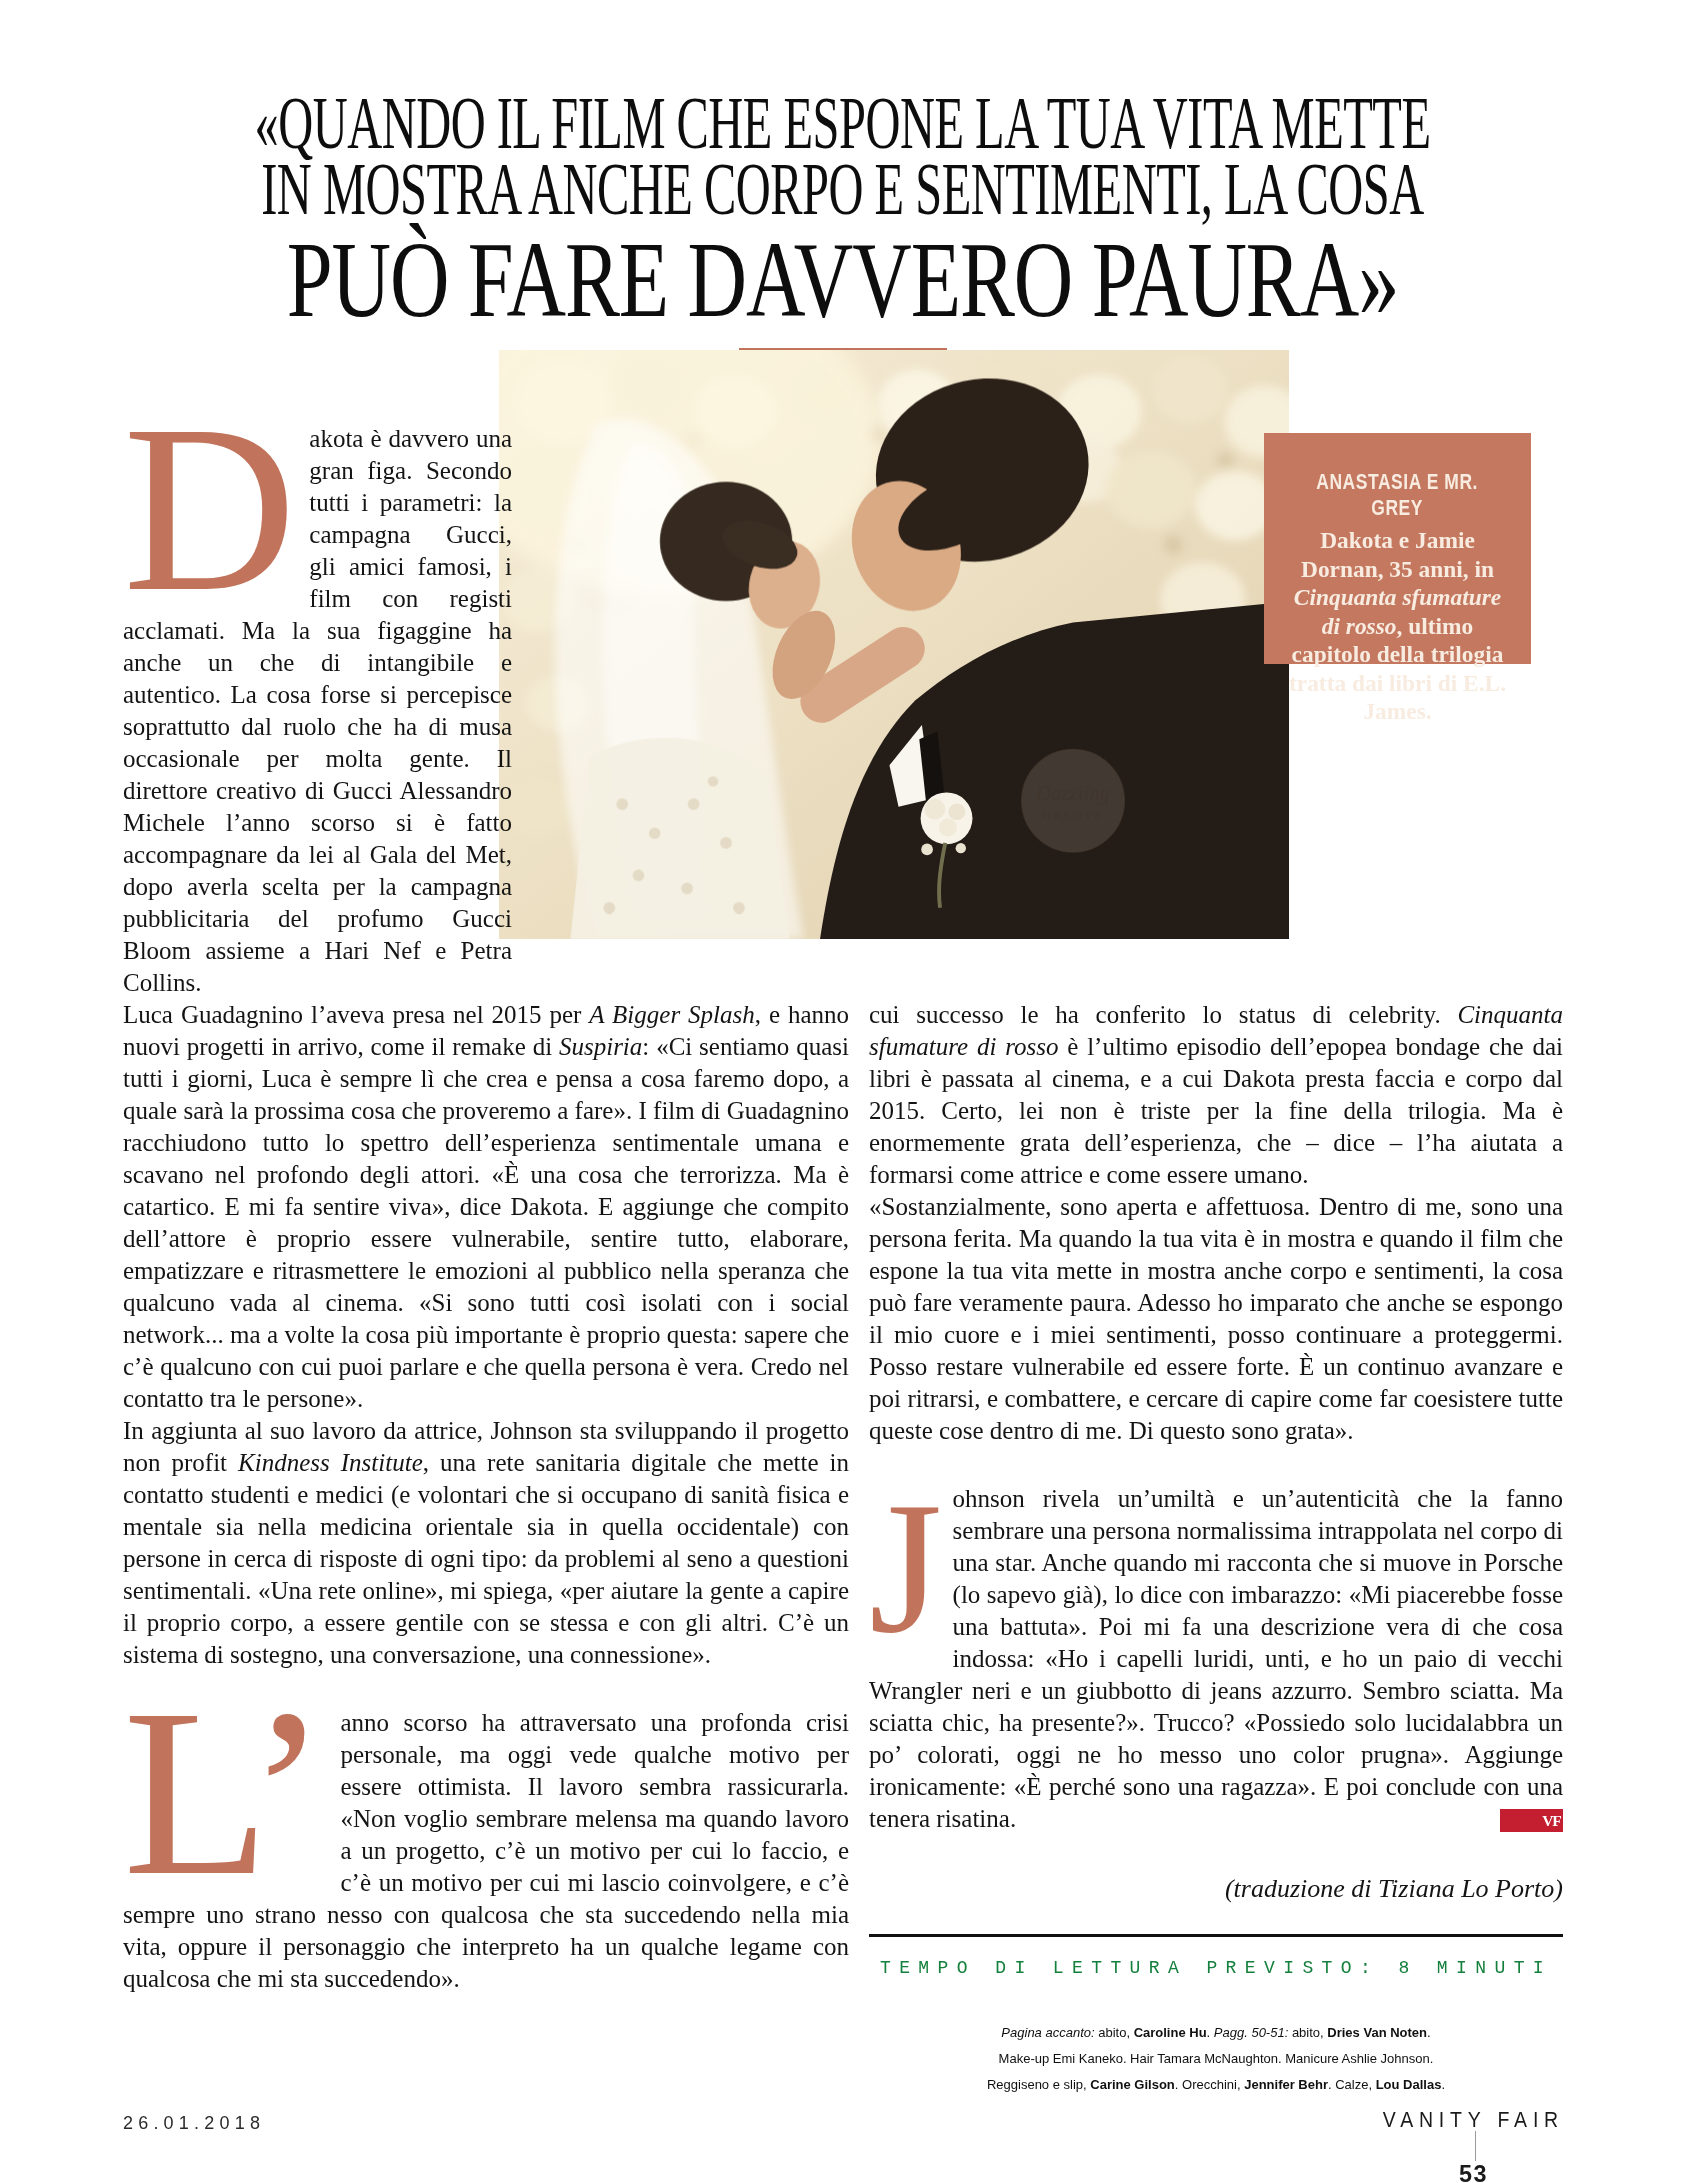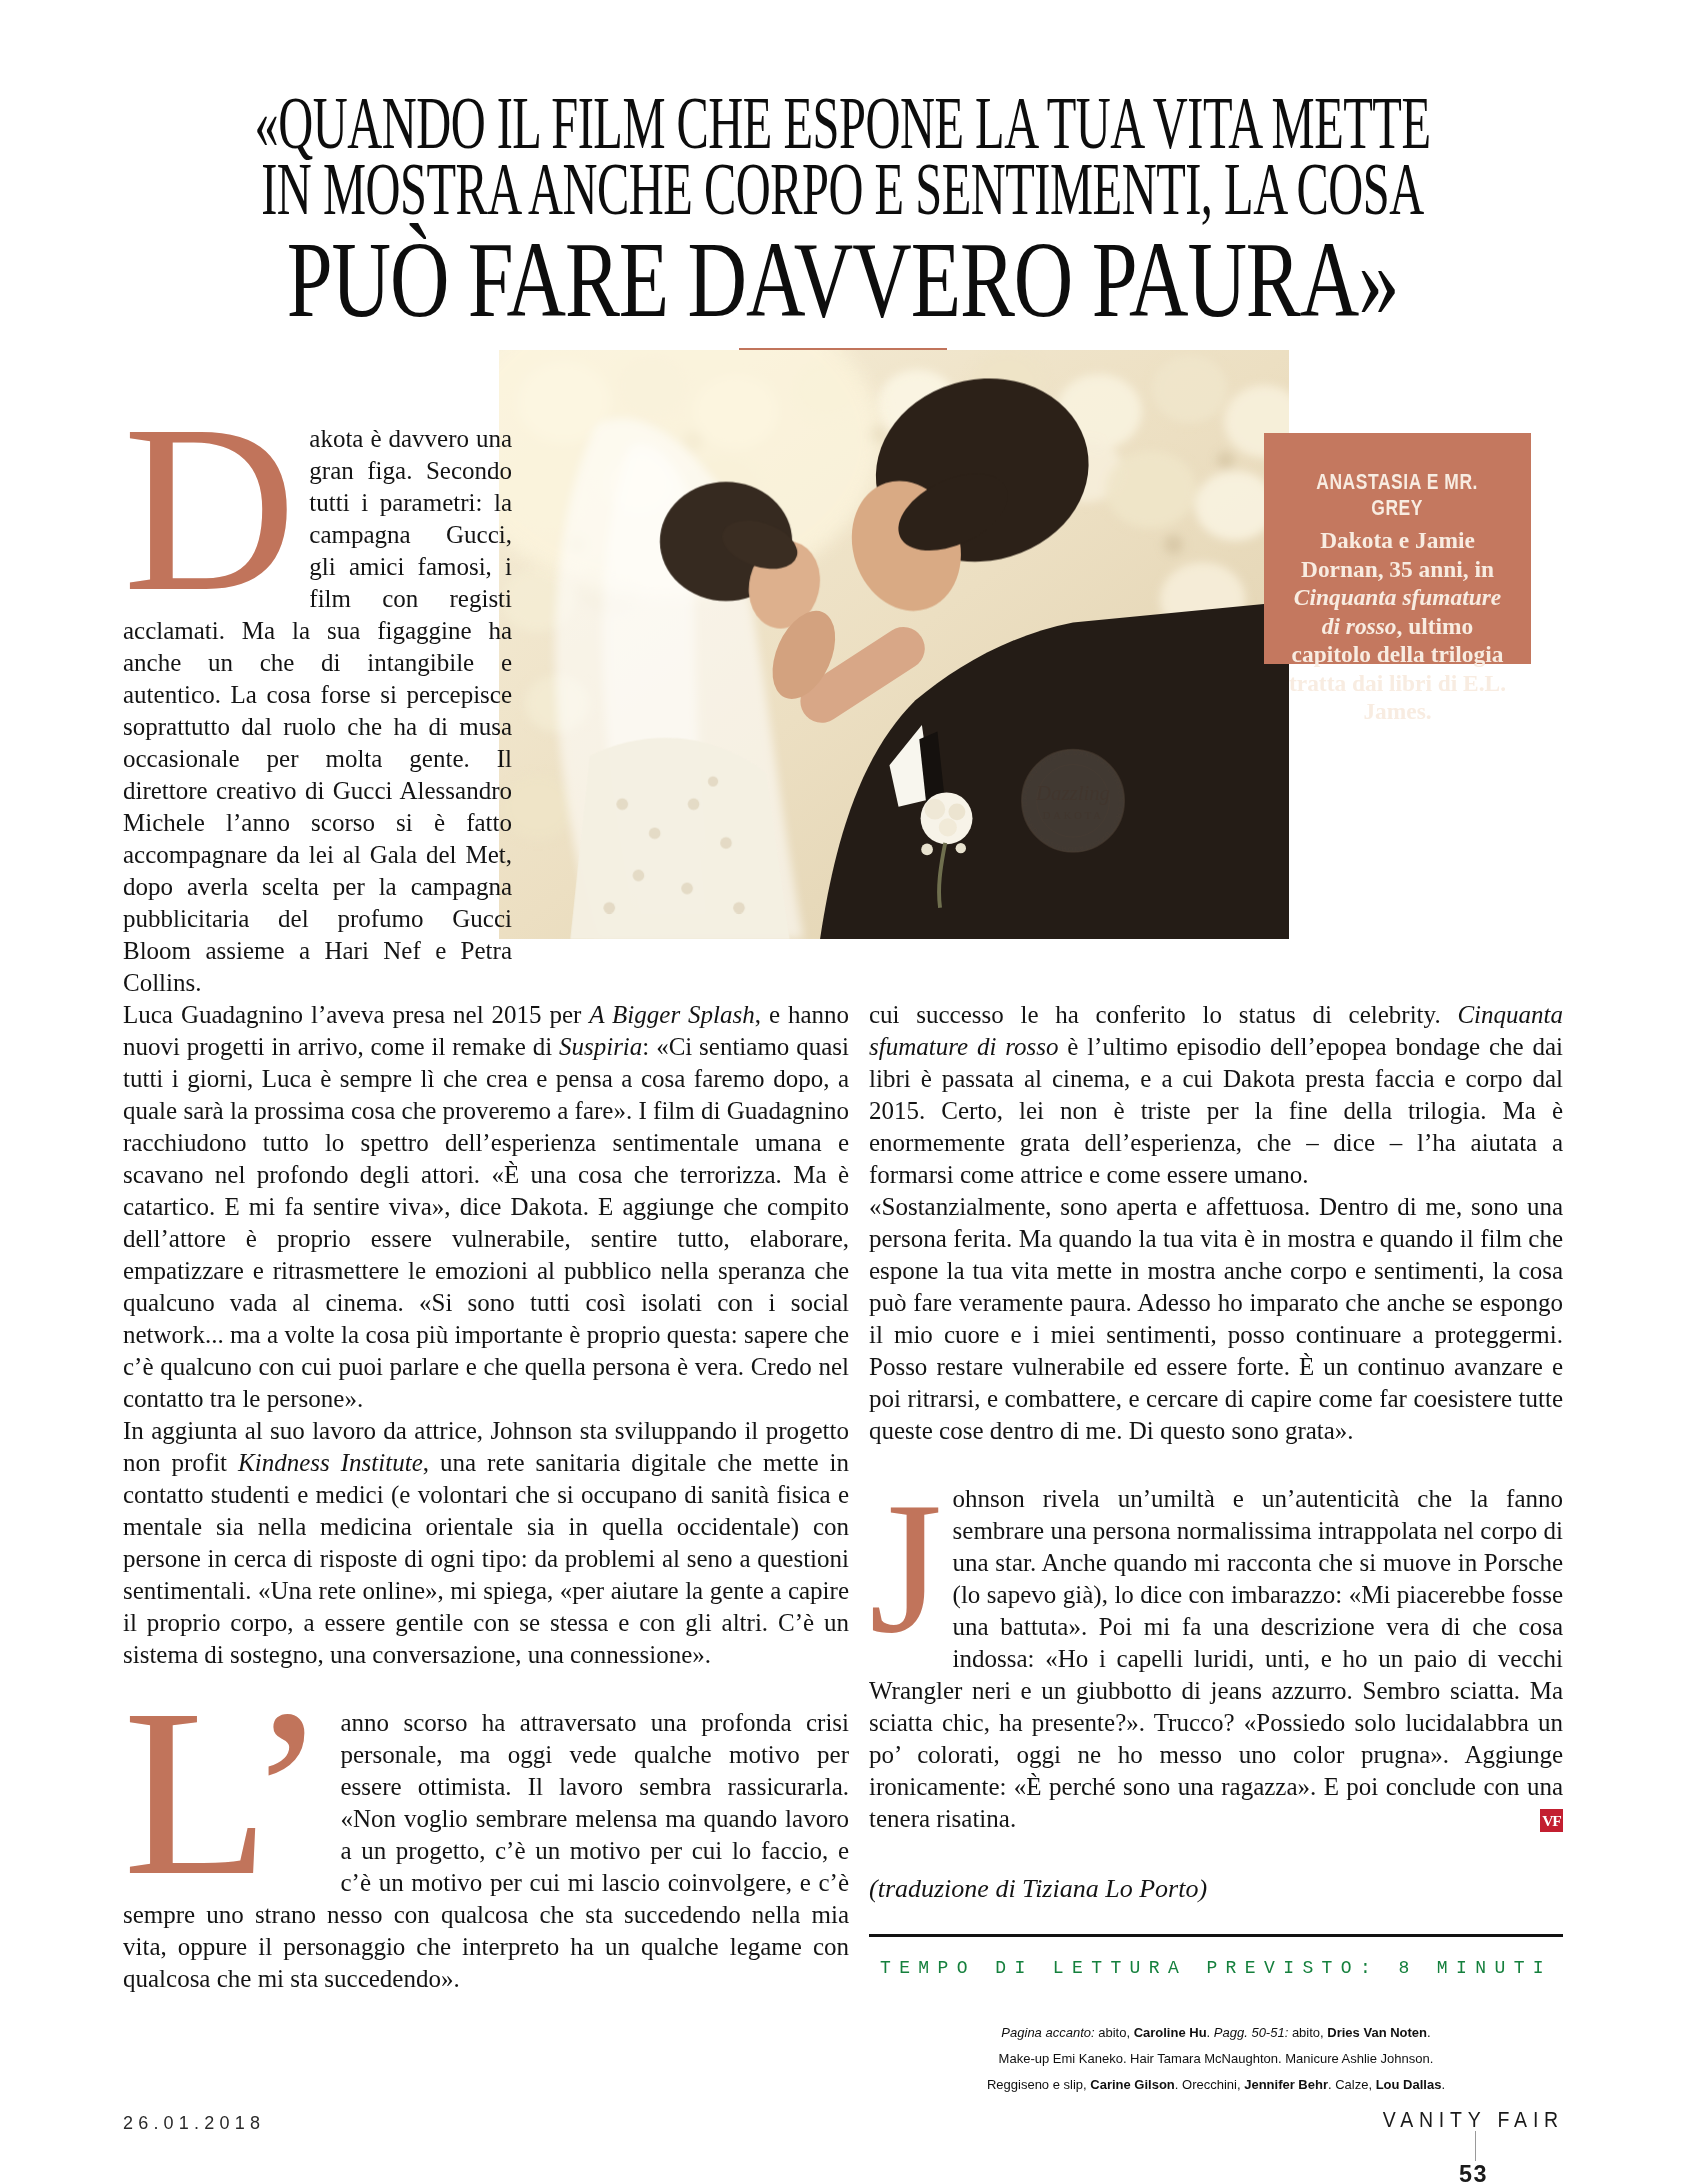--- a/index.html
+++ b/index.html
@@ -51,25 +51,25 @@
   .dropcap{
     float:left;color:var(--accent);font-family:"Liberation Serif",serif;
     font-size:240px;line-height:162px;margin:3.9px 13px 0 0;
   }
   .dropcap-j{font-size:188px;line-height:162px;margin-right:10.4px;}
 
   .par-rel{position:relative;}
   .vf-badge{
     position:absolute;right:0;bottom:2.6px;width:23.4px;height:23.4px;background:#c31f30;
     color:#ffffff;font-family:"Liberation Serif",serif;font-weight:bold;font-size:15.6px;
-    display:flex;align-items:center;justify-content:center;letter-spacing:-1.3px;
+    display:flex;align-items:center;justify-content:center;letter-spacing:-1.3px;padding-left:40px;
   }
 
   .translation-note{
-    margin-top:39px;text-align:left;font-style:italic;font-size:26px;line-height:30px;
+    margin-top:39px;text-align:right;font-style:italic;font-size:26px;line-height:30px;
   }
   .divider-rule{height:2.6px;background:#111111;margin-top:30px;}
   .reading-time{
     margin-top:15.6px;text-align:center;font-family:Liberation Mono, monospace;
     font-size:18px;letter-spacing:8.4px;color:#15803d;white-space:nowrap;
   }
   .credits{
     margin-top:36px;text-align:center;font-family:"Liberation Sans",sans-serif;
     font-size:13px;line-height:26px;color:#101010;
   }

